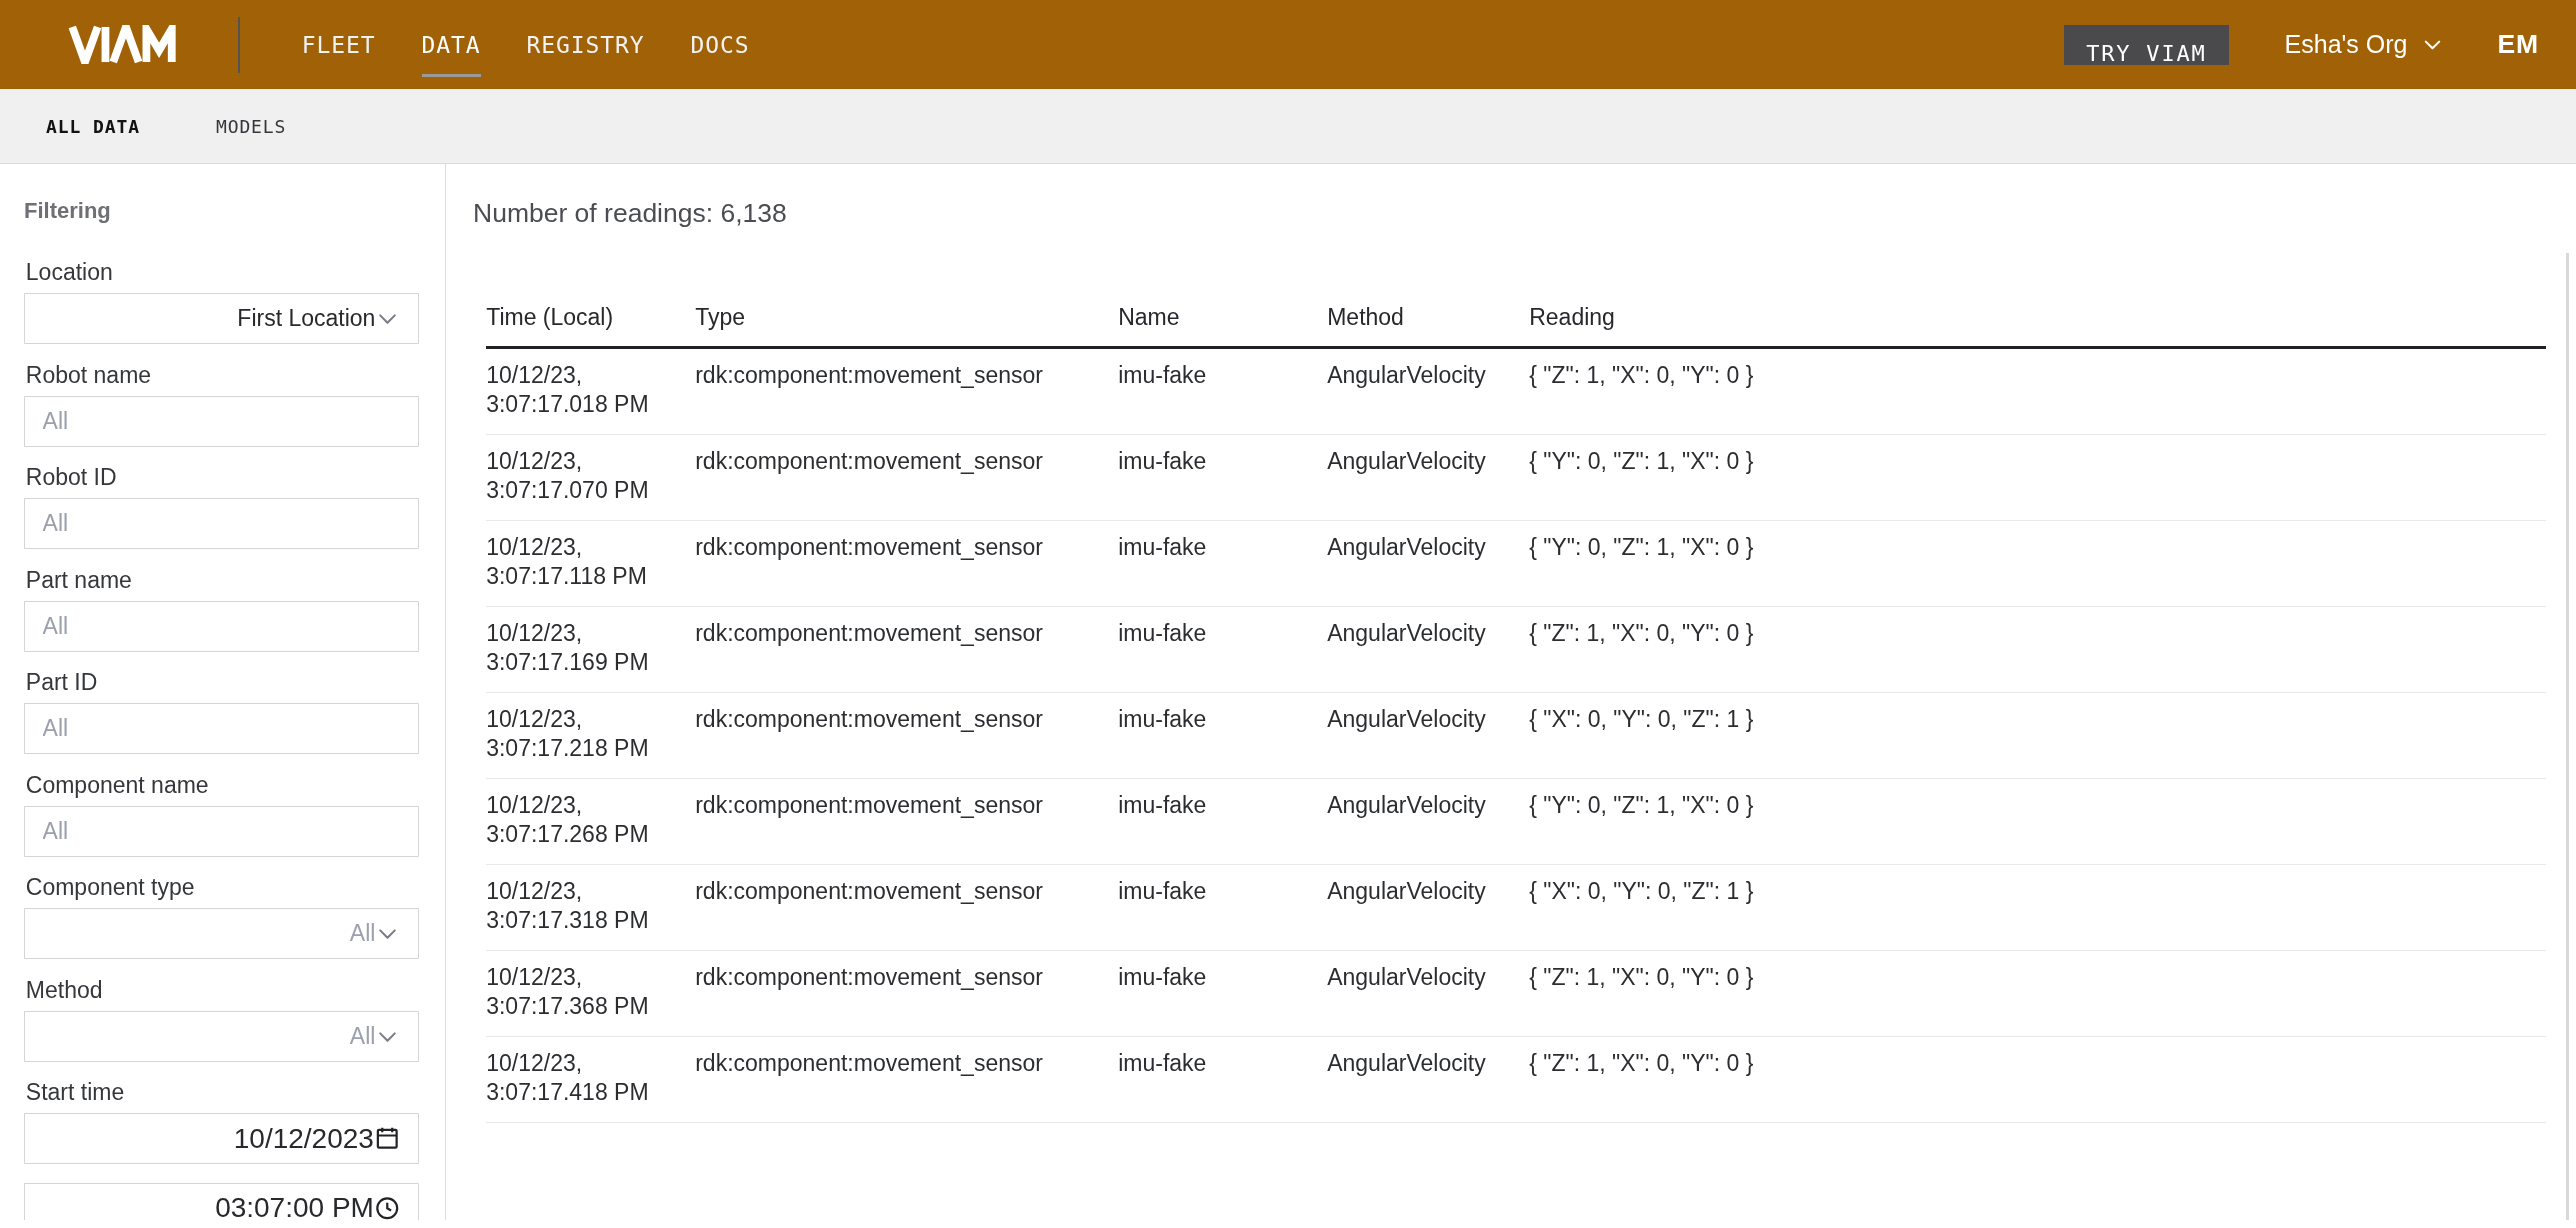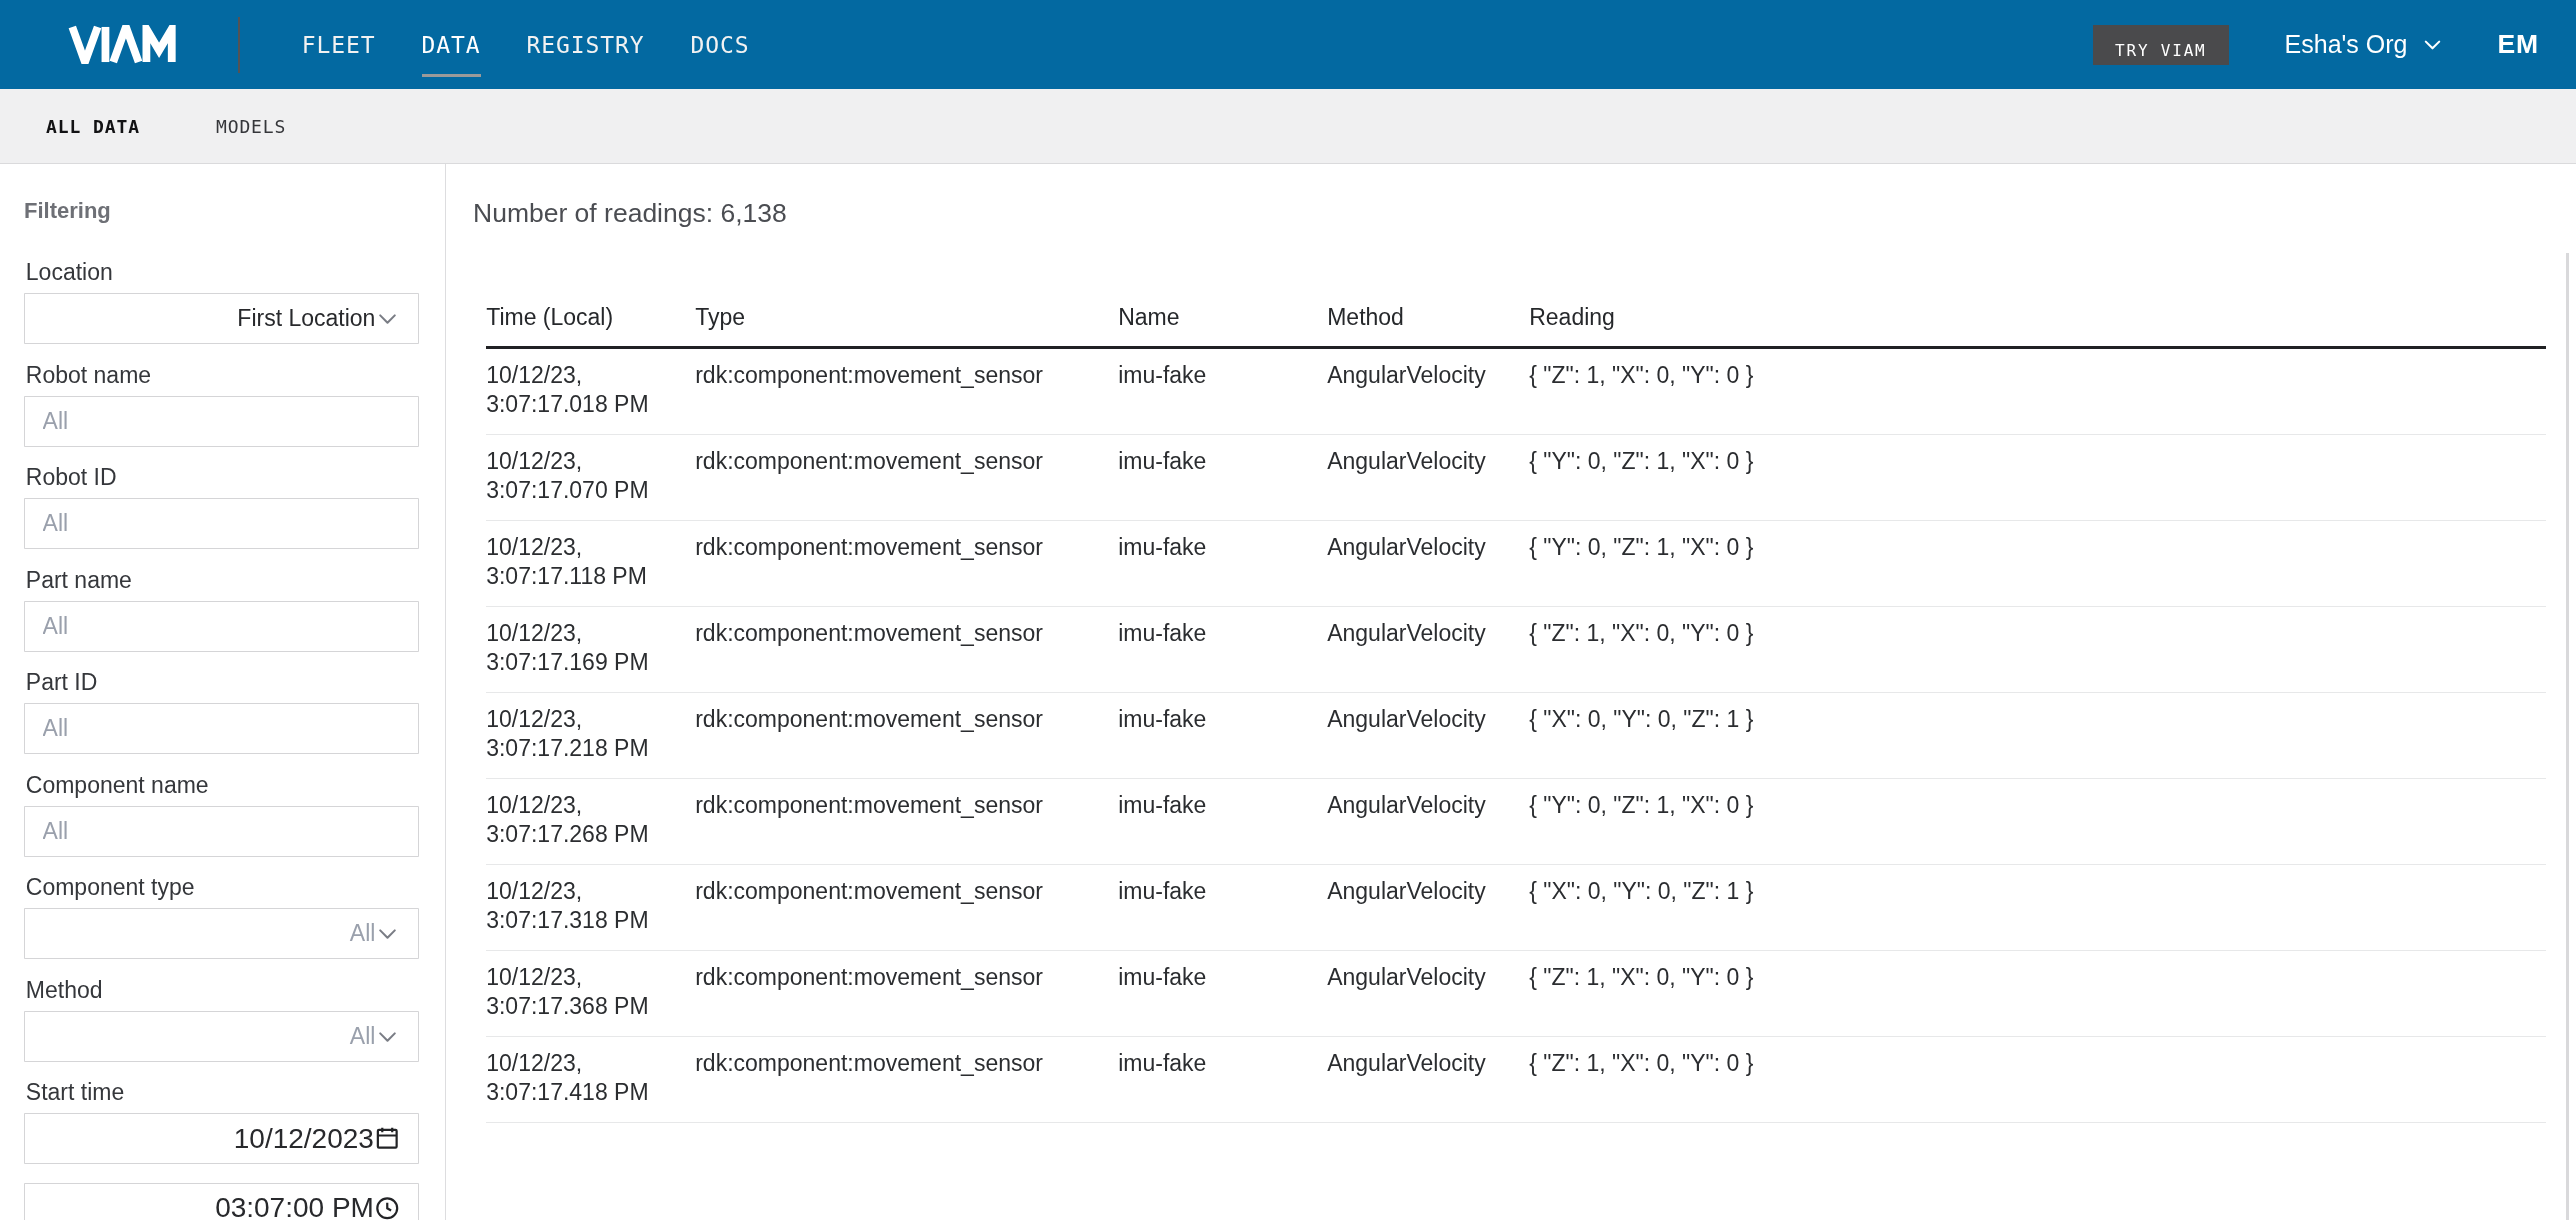--- a/index.html
+++ b/index.html
@@ -1,33 +1,33 @@
 <!DOCTYPE html>
 <html style="font-size:14px"><head>
 <meta charset="utf-8">
 <style>
   * { box-sizing: border-box; margin: 0; padding: 0; }
   html, body { width: 2576px; height: 1228px; overflow: hidden; background: #ffffff;
     font-family: "Liberation Sans", "DejaVu Sans", sans-serif; }
 
   
-  .topnav { height: 89px; background: #0369a1; display: flex; align-items: center;
+  .topnav { height: 89px; background: #a16207; display: flex; align-items: center;
     padding: 0 37px 0 57px; color: #ffffff; position: relative; }
   .logo-svg { display: block; }
   .nav-divider { width: 1.8px; height: 56px; background: #535355; margin-left: 49px; }
   .nav-items { display: flex; align-items: center; gap: 46px; margin-left: 62px;
     font-family: "DejaVu Sans Mono", "Liberation Mono", monospace; font-size: 23px; }
   .nav-item { color: #f2f2f2; text-decoration: none; letter-spacing: 0.9px; position: relative;
     cursor: pointer; }
   .nav-item.active { color: #ffffff; }
   .nav-item.active::after { content: ""; position: absolute; left: 0; right: 0; bottom: -19.4px;
     height: 2.6px; background: #9a9a9a; }
   .nav-right { margin-left: auto; display: flex; align-items: center; }
   .try-viam { background: #4a4a4c; color: #ffffff; border: none; height: 40px; padding: 16px 22px;
-    font-family: "DejaVu Sans Mono", "Liberation Mono", monospace; font-size: 16px;
+    font-family: "DejaVu Sans Mono", "Liberation Mono", monospace; font-size: 22px;
     letter-spacing: 1.8px; cursor: pointer; margin-right: 56px; }
   .org { display: flex; align-items: center; gap: 14px; margin-right: 53px; cursor: pointer; }
   .org-name { font-size: 25px; color: #ffffff; }
   .avatar { font-size: 26.5px; font-weight: bold; color: #ffffff; letter-spacing: 0.9px; cursor: pointer; }
 
   
   .subnav { height: 75px; background: #f0f0f1; border-bottom: 1.8px solid #dadadc;
     display: flex; align-items: center; padding-left: 46px; gap: 76px;
     font-family: "DejaVu Sans Mono", "Liberation Mono", monospace; font-size: 18px; }
   .subnav-item { color: #35363a; letter-spacing: 0.9px; cursor: pointer; }

